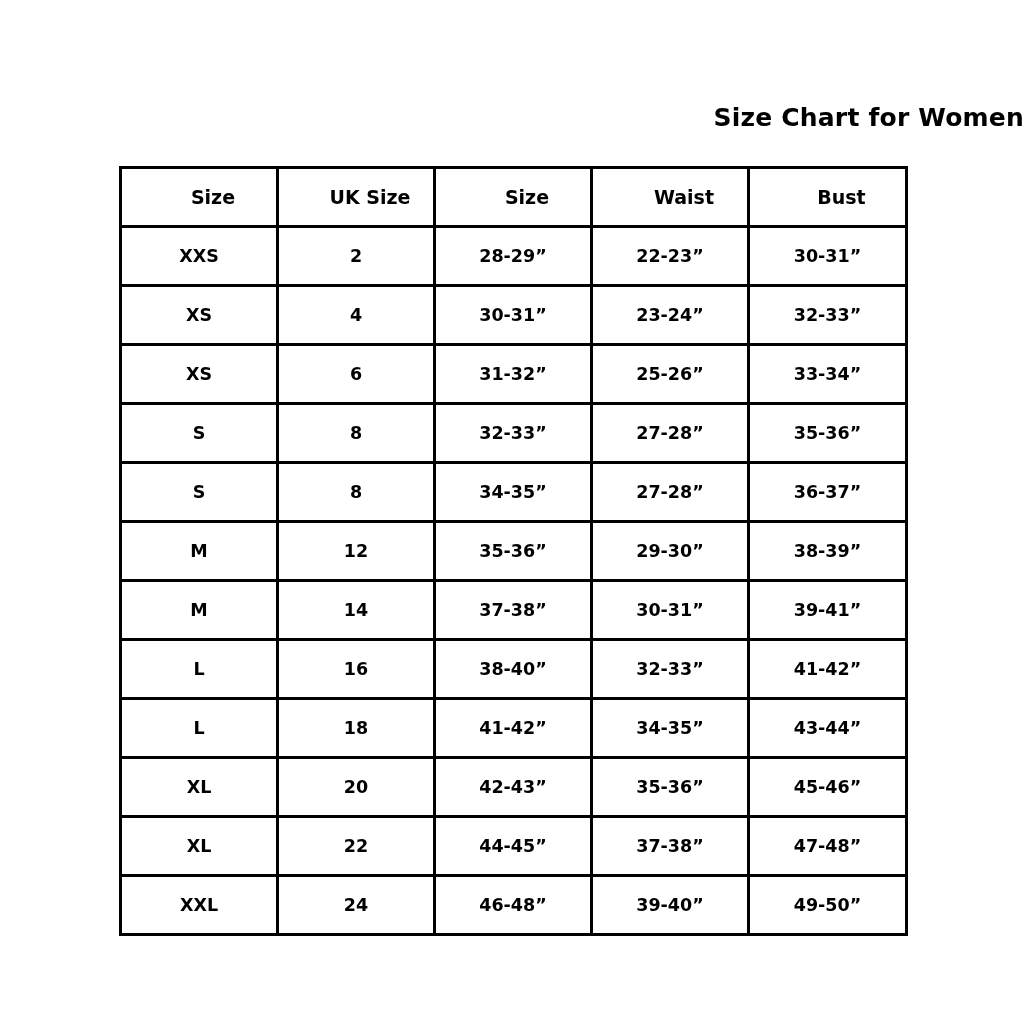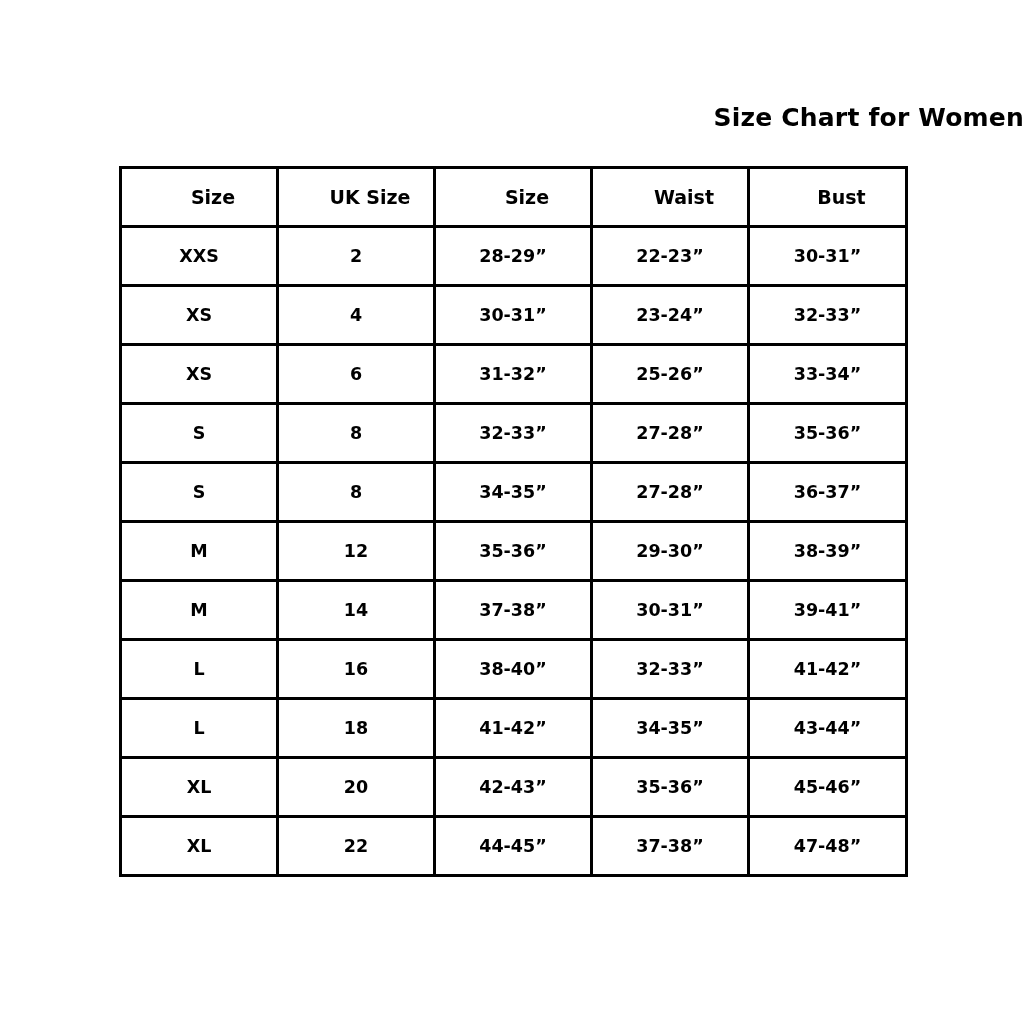--- a/index.html
+++ b/index.html
@@ -160,17 +160,24 @@
           <td>35-36”</td>
           <td>45-46”</td>
         </tr>
         <tr>
           <td>XL</td>
           <td>22</td>
           <td>44-45”</td>
           <td>37-38”</td>
           <td>47-48”</td>
         </tr>
+        <tr>
+          <td>XXL</td>
+          <td>24</td>
+          <td>46-48”</td>
+          <td>39-40”</td>
+          <td>49-50”</td>
+        </tr>
       </tbody>
     </table>
   </div>
 
 </div>
 
 </body></html>

